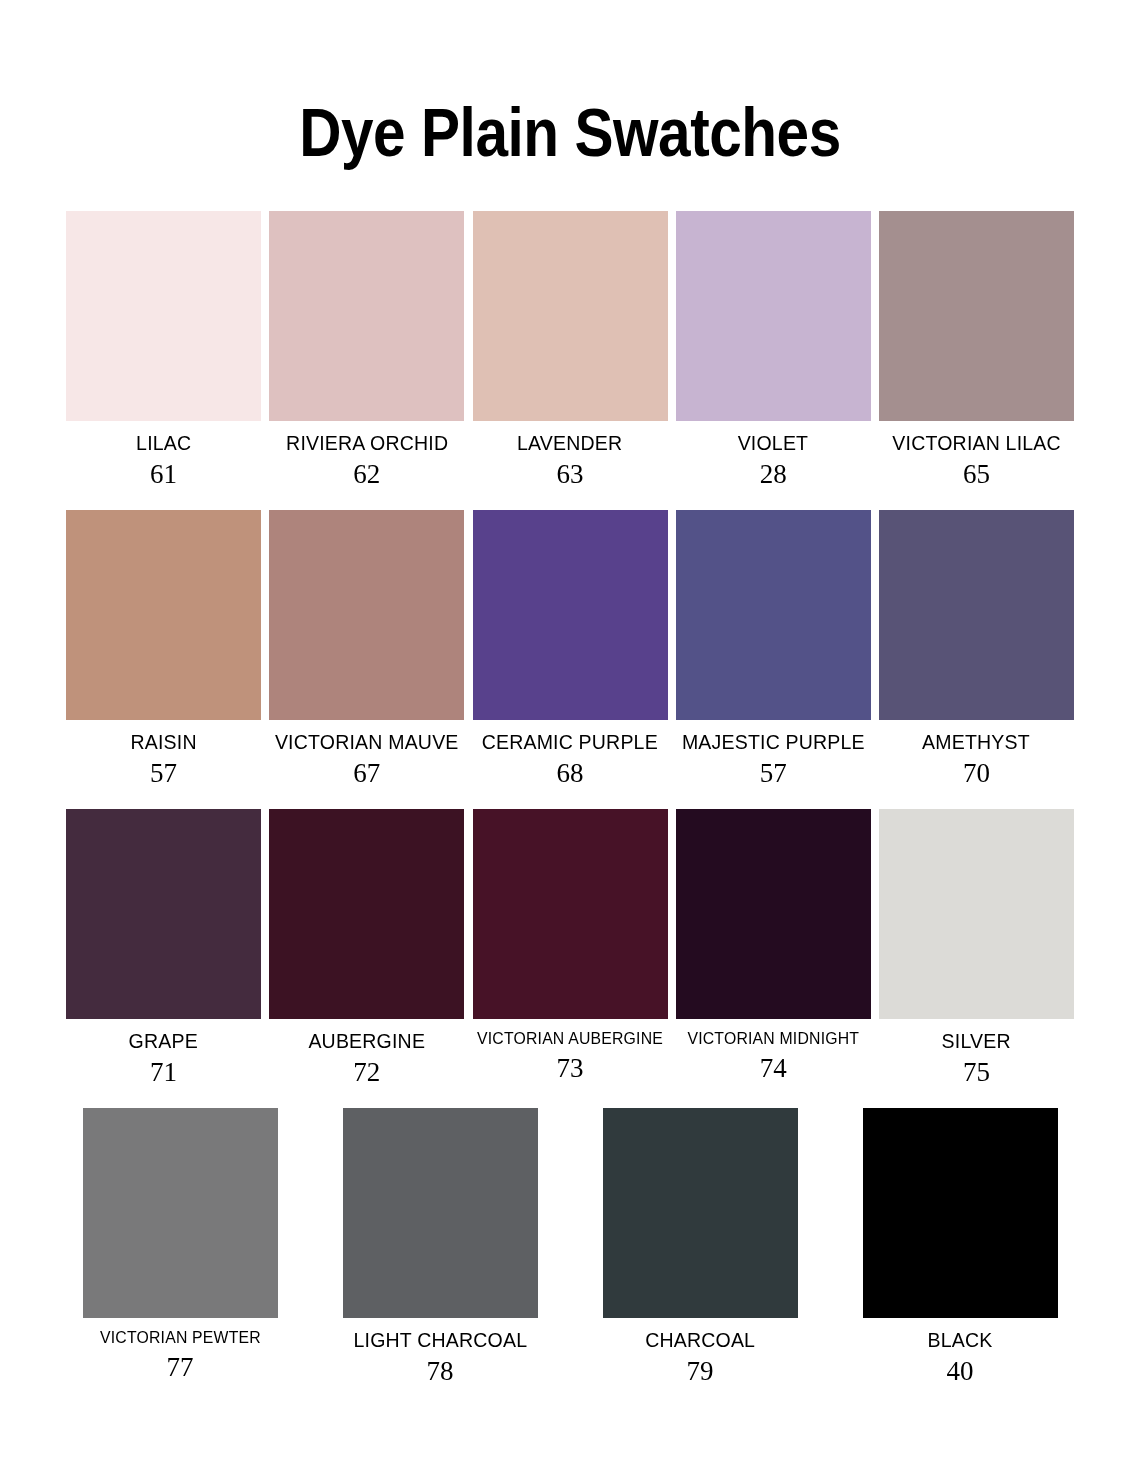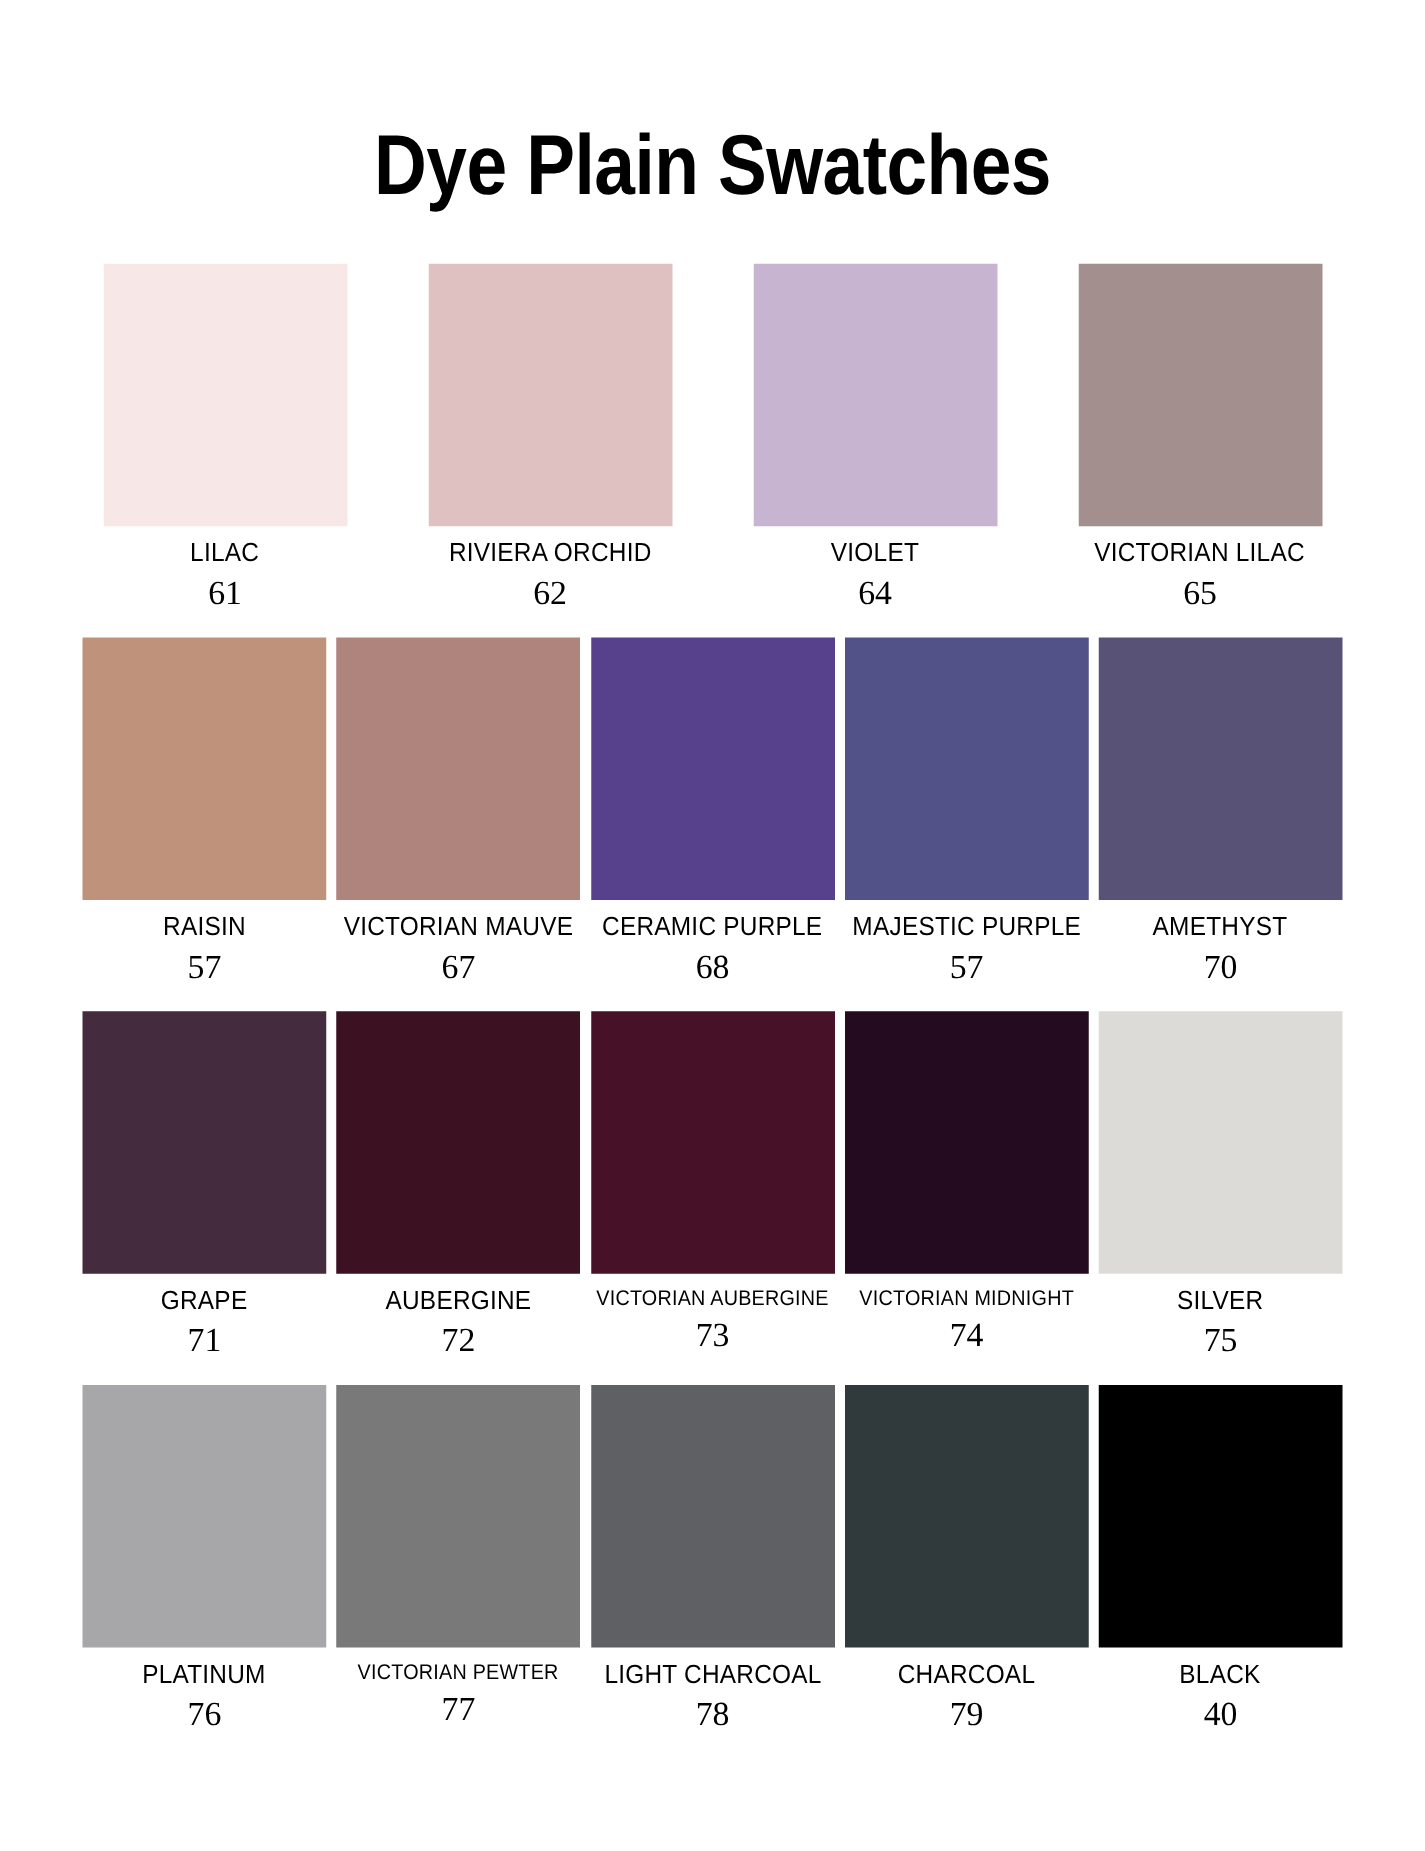--- a/index.html
+++ b/index.html
@@ -101,23 +101,28 @@
           <div class="swatch-chip" style="background-color: rgb(247, 231, 231);"></div>
           <div class="swatch-name">LILAC</div>
           <div class="swatch-number">61</div>
         </div>
         <div class="swatch-cell">
           <div class="swatch-chip" style="background-color: rgb(222, 193, 192);"></div>
           <div class="swatch-name">RIVIERA ORCHID</div>
           <div class="swatch-number">62</div>
         </div>
         <div class="swatch-cell">
+          <div class="swatch-chip" style="background-color: rgb(223, 192, 180);"></div>
+          <div class="swatch-name">LAVENDER</div>
+          <div class="swatch-number">63</div>
+        </div>
+        <div class="swatch-cell">
           <div class="swatch-chip" style="background-color: rgb(199, 180, 209);"></div>
           <div class="swatch-name">VIOLET</div>
-          <div class="swatch-number">64</div>
+          <div class="swatch-number">28</div>
         </div>
         <div class="swatch-cell">
           <div class="swatch-chip" style="background-color: rgb(164, 143, 143);"></div>
           <div class="swatch-name">VICTORIAN LILAC</div>
           <div class="swatch-number">65</div>
         </div>
       </div>
       <div class="swatch-row">
         <div class="swatch-cell">
           <div class="swatch-chip" style="background-color: rgb(191, 146, 123);"></div>
@@ -167,25 +172,20 @@
           <div class="swatch-number">74</div>
         </div>
         <div class="swatch-cell">
           <div class="swatch-chip" style="background-color: rgb(220, 219, 215);"></div>
           <div class="swatch-name">SILVER</div>
           <div class="swatch-number">75</div>
         </div>
       </div>
       <div class="swatch-row">
         <div class="swatch-cell">
-          <div class="swatch-chip" style="background-color: rgb(167, 167, 169);"></div>
-          <div class="swatch-name">PLATINUM</div>
-          <div class="swatch-number">76</div>
-        </div>
-        <div class="swatch-cell">
           <div class="swatch-chip" style="background-color: rgb(121, 121, 122);"></div>
           <div class="swatch-name small">VICTORIAN PEWTER</div>
           <div class="swatch-number">77</div>
         </div>
         <div class="swatch-cell">
           <div class="swatch-chip" style="background-color: rgb(94, 96, 99);"></div>
           <div class="swatch-name">LIGHT CHARCOAL</div>
           <div class="swatch-number">78</div>
         </div>
         <div class="swatch-cell">

